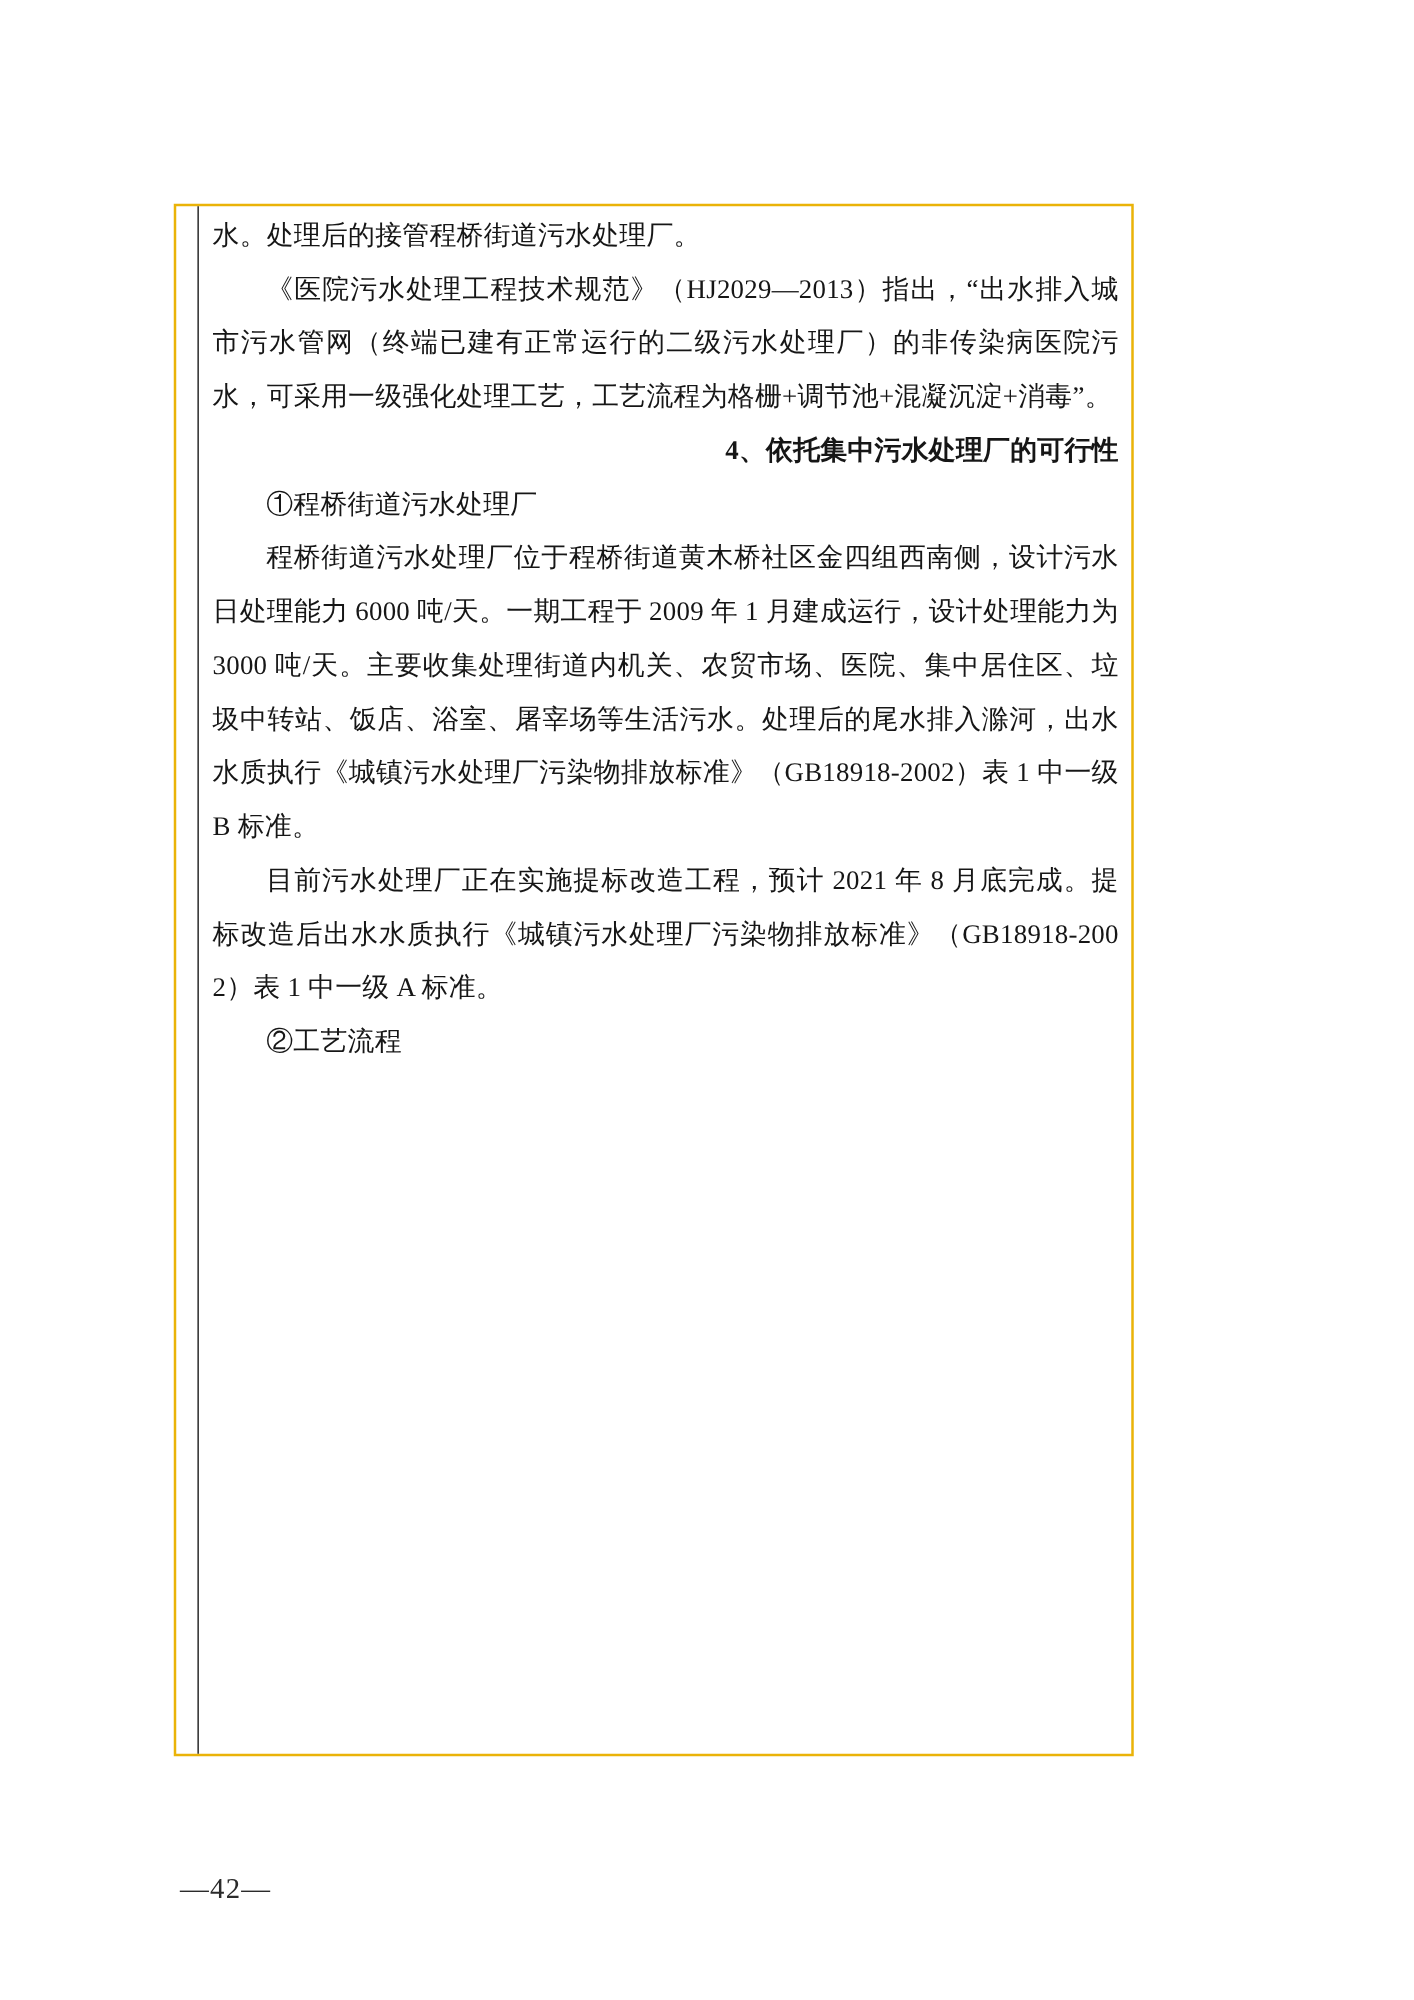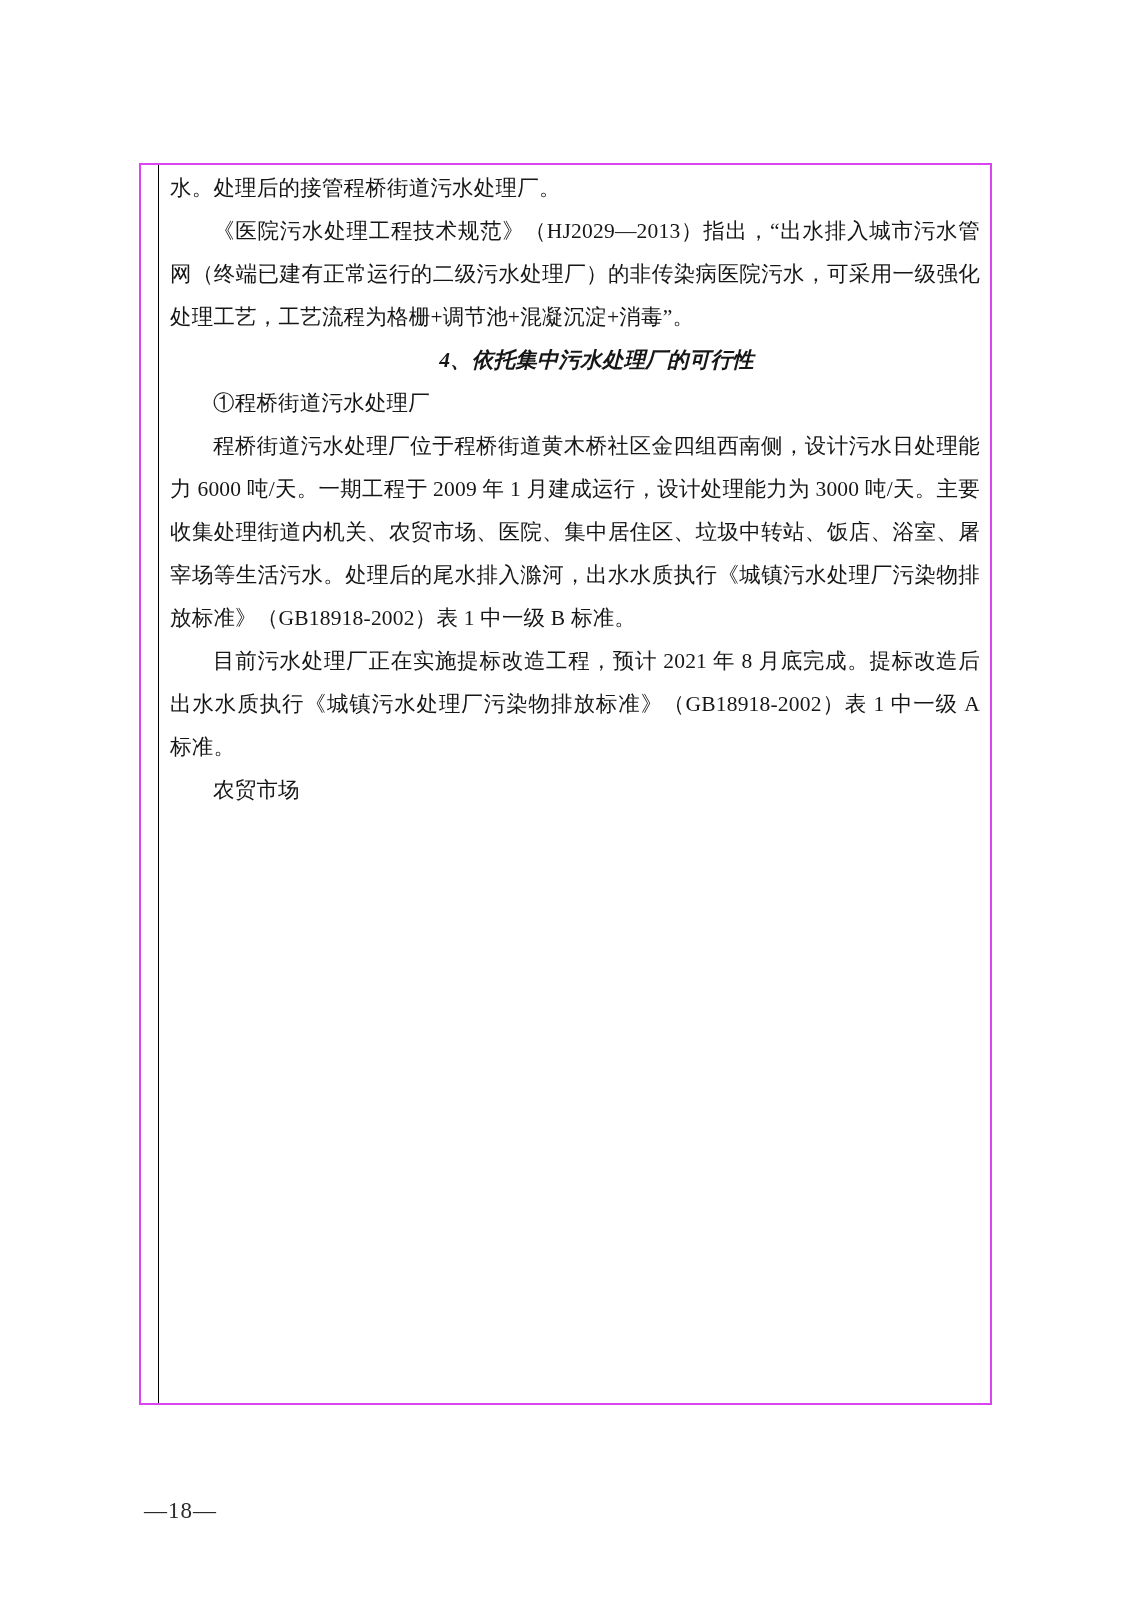--- a/index.html
+++ b/index.html
@@ -13,23 +13,23 @@
     position: relative;
     overflow: hidden;
     font-family: "Liberation Serif", "DejaVu Serif", serif;
     color: #161616;
     -webkit-font-smoothing: antialiased;
   }
   .doc-table {
     position: absolute;
     left: 139px;
     top: 163px;
-    width: 853px;
+    width: 768px;
     height: 1242px;
-    border: 2px solid #d946ef;
+    border: 2px solid #eab308;
     box-sizing: border-box;
     display: flex;
     background: #ffffff;
   }
   .side-col {
     width: 17px;
     flex: 0 0 17px;
     border-right: 1px solid #000000;
   }
   .content-col {
@@ -44,22 +44,21 @@
     text-align: justify;
     text-justify: inter-ideograph;
     letter-spacing: 0.2px;
     word-break: break-all;
   }
   .para.indent {
     text-indent: 2em;
   }
   .para.bold {
     font-weight: bold;
-    text-align: center;
-    font-style: italic;
+    text-align: right;
   }
   .page-number {
     position: absolute;
     left: 144px;
     top: 1494px;
     font-size: 23px;
     line-height: 34px;
     color: #2b2b2b;
     letter-spacing: 1px;
   }
@@ -69,17 +68,17 @@
 
 <div class="doc-table">
   <div class="side-col"></div>
   <div class="content-col" id="paragraphs-host">
       <p class="para">水。处理后的接管程桥街道污水处理厂。</p>
       <p class="para indent">《医院污水处理工程技术规范》（HJ2029—2013）指出，“出水排入城市污水管网（终端已建有正常运行的二级污水处理厂）的非传染病医院污水，可采用一级强化处理工艺，工艺流程为格栅+调节池+混凝沉淀+消毒”。</p>
       <p class="para indent bold">4、依托集中污水处理厂的可行性</p>
       <p class="para indent">①程桥街道污水处理厂</p>
       <p class="para indent">程桥街道污水处理厂位于程桥街道黄木桥社区金四组西南侧，设计污水日处理能力 6000 吨/天。一期工程于 2009 年 1 月建成运行，设计处理能力为 3000 吨/天。主要收集处理街道内机关、农贸市场、医院、集中居住区、垃圾中转站、饭店、浴室、屠宰场等生活污水。处理后的尾水排入滁河，出水水质执行《城镇污水处理厂污染物排放标准》（GB18918-2002）表 1 中一级 B 标准。</p>
       <p class="para indent">目前污水处理厂正在实施提标改造工程，预计 2021 年 8 月底完成。提标改造后出水水质执行《城镇污水处理厂污染物排放标准》（GB18918-2002）表 1 中一级 A 标准。</p>
-      <p class="para indent">农贸市场</p>
+      <p class="para indent">②工艺流程</p>
     </div>
 </div>
 
-<div class="page-number">—18—</div>
+<div class="page-number">—42—</div>
 
 </body></html>

